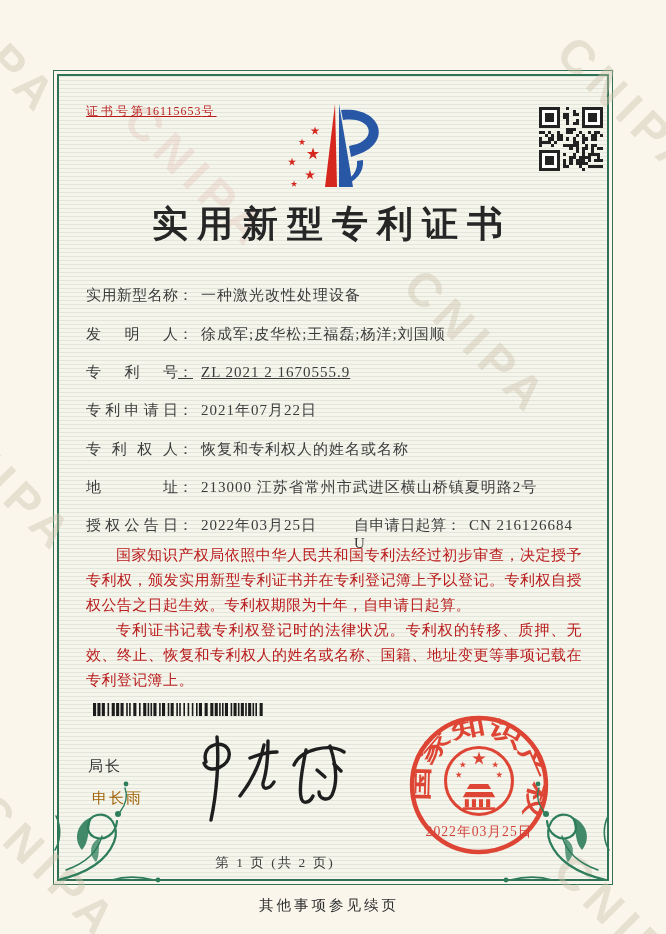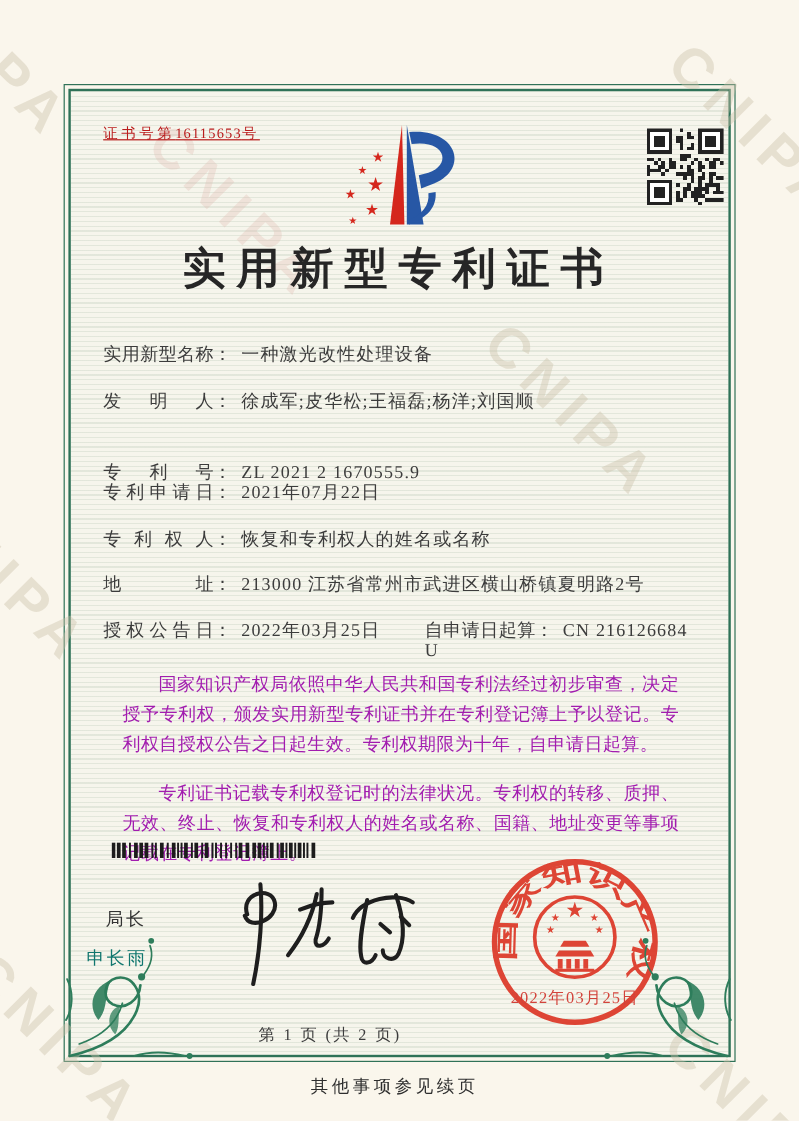--- a/index.html
+++ b/index.html
@@ -20,25 +20,25 @@
   .certno .num{letter-spacing:1px;}
   .logo{left:263px;top:100px;width:142px;height:90px;}
   .qr{left:539px;top:107px;width:64px;height:64px;}
   .title{left:53px;top:200px;width:558px;text-align:center;font-size:36px;font-weight:700;
          letter-spacing:9px;color:#262626;}
   .frow{left:86px;top:0;width:500px;font-size:15px;color:#3c3c3c;}
   .flabel{display:inline-block;width:92px;text-align:justify;text-align-last:justify;vertical-align:top;}
   .fvalue{margin-left:8px;letter-spacing:1px;}
   .grant2{position:absolute;left:268px;top:0;}
   .paras{left:86px;top:543px;width:496px;}
-  .paras p{margin:16px;text-indent:2em;text-align:justify;font-size:15px;line-height:25px;
-           letter-spacing:0.4px;color:#a21caf;}
+  .paras p{margin:0;text-indent:2em;text-align:justify;font-size:15px;line-height:25px;
+           letter-spacing:0.4px;color:#b91c1c;}
   .barcode{left:93px;top:702px;width:174px;height:13px;}
   .signer-title{left:88px;top:757px;font-size:15px;letter-spacing:2px;color:#333;}
-  .signer-name{left:72px;top:789px;font-size:15px;letter-spacing:2px;color:#0f766e;}
+  .signer-name{left:92px;top:789px;font-size:15px;letter-spacing:2px;color:#a16207;}
   .signature{left:178px;top:730px;width:190px;height:98px;}
   .seal{left:406px;top:712px;width:146px;height:146px;opacity:0.92;}
   .ornament{left:50px;top:750px;width:120px;height:136px;z-index:4;}
   .ornament.right{left:494px;transform:scaleX(-1);}
   .pagenum{left:53px;top:854px;width:444px;text-align:center;font-size:13.5px;letter-spacing:2px;color:#3c3c3c;}
   .footnote{left:0;top:896px;width:658px;text-align:center;font-size:14.5px;letter-spacing:3px;color:#2e2e2e;}
 </style>
 </head>
 <body>
 
@@ -235,21 +235,21 @@
       </svg></div>
 
   <div class="content title">实用新型专利证书</div>
 
   <div class="content frow" style="top:286px;">
     <span class="flabel">实用新型名称</span><span>：</span><span class="fvalue">一种激光改性处理设备</span>
   </div>
   <div class="content frow" style="top:325px;">
     <span class="flabel">发明人</span><span>：</span><span class="fvalue">徐成军;皮华松;王福磊;杨洋;刘国顺</span>
   </div>
-  <div class="content frow" style="top:384px;">
+  <div class="content frow" style="top:363px;text-decoration:underline;">
     <span class="flabel">专利号</span><span>：</span><span class="fvalue">ZL 2021 2 1670555.9</span>
   </div>
   <div class="content frow" style="top:401px;">
     <span class="flabel">专利申请日</span><span>：</span><span class="fvalue">2021年07月22日</span>
   </div>
   <div class="content frow" style="top:440px;">
     <span class="flabel">专利权人</span><span>：</span><span class="fvalue">恢复和专利权人的姓名或名称</span>
   </div>
   <div class="content frow" style="top:478px;">
     <span class="flabel">地址</span><span>：</span><span class="fvalue">213000 江苏省常州市武进区横山桥镇夏明路2号</span>

